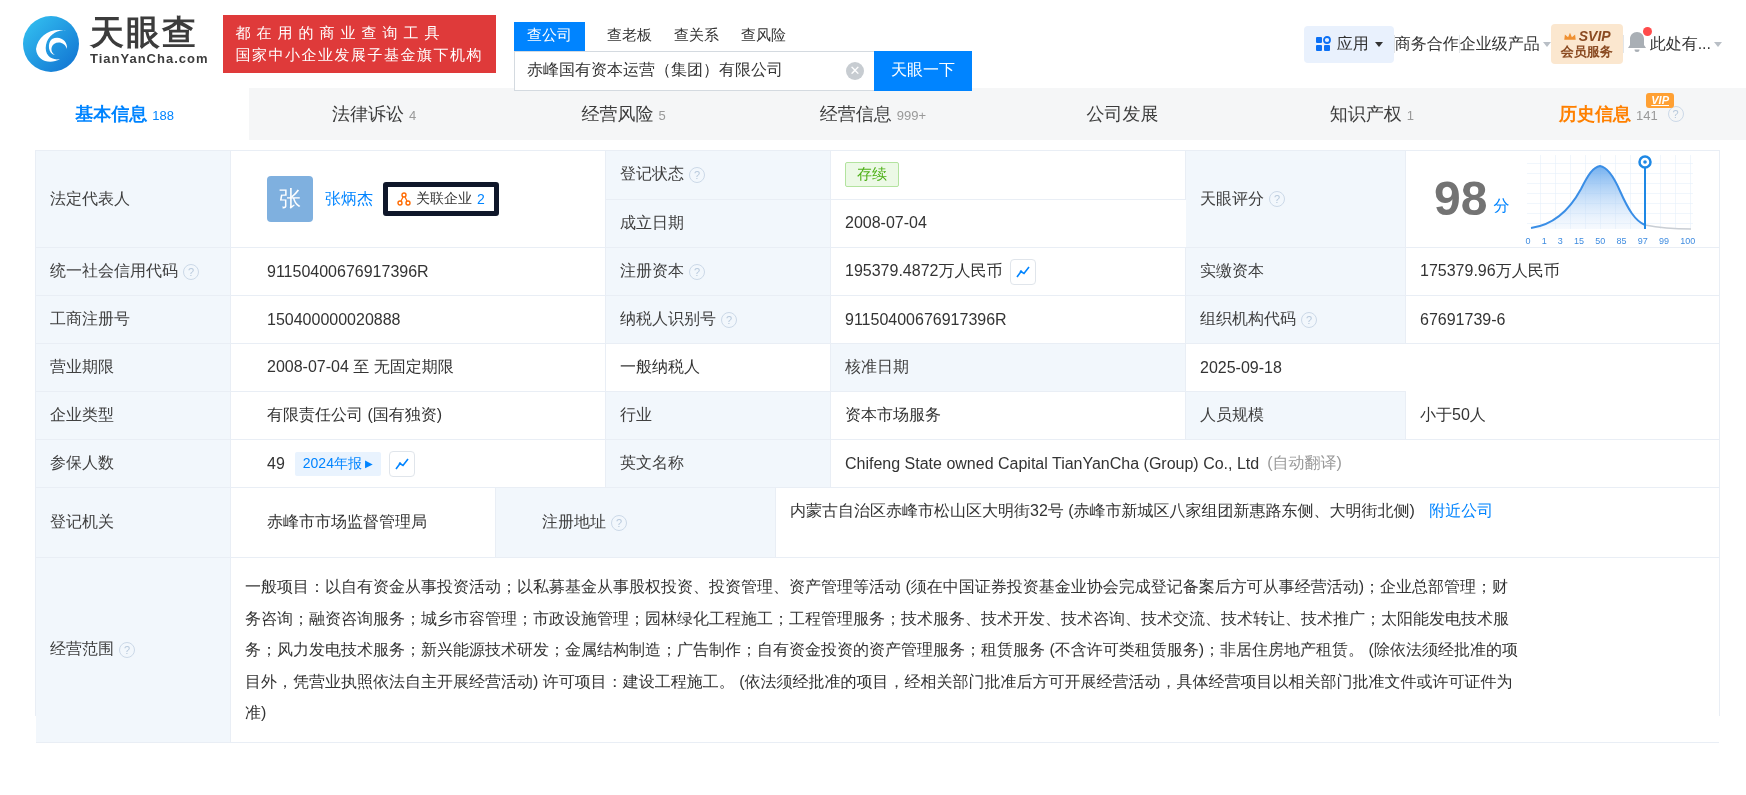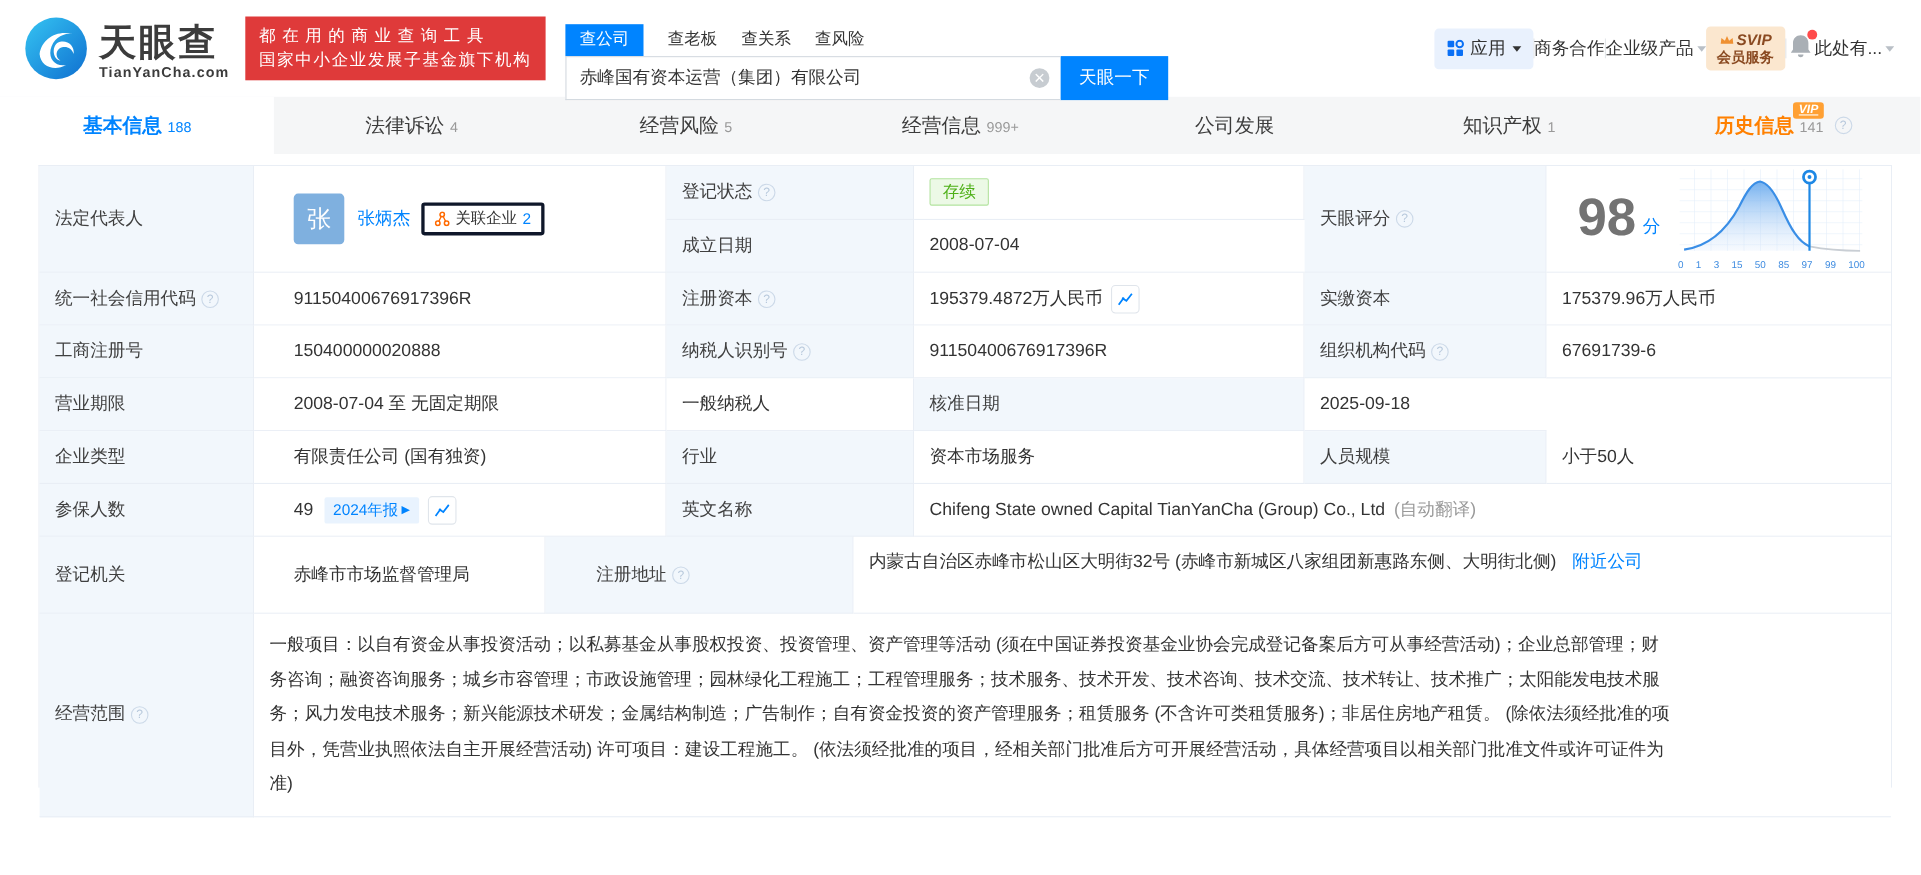--- a/index.html
+++ b/index.html
@@ -1,33 +1,33 @@
 <!DOCTYPE html>
 <html><head>
 <meta charset="utf-8">
 <style>
   * { margin:0; padding:0; box-sizing:border-box; }
   html,body { width:1746px; height:795px; background:#fff; overflow:hidden;
     font-family:"Liberation Sans","DejaVu Sans",sans-serif; color:#333; }
 
   
   .topbar { height:88px; display:flex; align-items:center; padding:0 24px 0 22px; background:#fff; }
-  .logo { display:flex; align-items:flex-end; cursor:pointer; }
+  .logo { display:flex; align-items:flex-start; cursor:pointer; }
   .logo-txt { margin-left:10px; }
   .brand { font-size:34px; font-weight:bold; color:#3c3c3c; letter-spacing:2px; line-height:34px; }
   .brand-sub { font-size:13px; font-weight:bold; color:#3c3c3c; letter-spacing:1px; margin-top:2px; }
   .slogan { margin-left:14px; background:#df3a3a; color:#fff; padding:7px 13px; }
   .slogan-l1 { font-size:15px; letter-spacing:6px; line-height:22px; white-space:nowrap; }
   .slogan-l2 { font-size:15px; letter-spacing:1.5px; line-height:22px; white-space:nowrap; }
   .search-wrap { margin-left:18px; width:548px; }
   .search-tabs { display:flex; align-items:flex-end; gap:22px; margin-bottom:0; }
   .stab { font-size:15px; color:#333; padding:4px 0 6px; cursor:pointer;margin-top:24px; }
   .stab.active { background:#0084ff; color:#fff; padding:4px 13px 6px; }
   .search-row { display:flex; }
-  .search-input-box { position:relative; width:450px; }
+  .search-input-box { position:relative; width:360px; }
   .search-input-box input { width:100%; height:40px; border:1px solid #d4dae0; border-right:none;
       padding:0 36px 0 12px; font-size:16px; color:#333; outline:none;
       font-family:"Liberation Sans","DejaVu Sans",sans-serif; }
   .clear { position:absolute; right:10px; top:11px; width:18px; height:18px; border-radius:50%;
       background:#c7ccd1; color:#fff; font-size:13px; line-height:18px; text-align:center; cursor:pointer; }
   .search-btn { width:98px; height:40px; background:#0084ff; color:#fff; border:none; font-size:16px;
       cursor:pointer; font-family:"Liberation Sans","DejaVu Sans",sans-serif; }
   .top-nav { margin-left:auto; display:flex; align-items:center; font-size:16px; color:#333; }
   .apps { display:flex; align-items:center; gap:6px; background:#e9f1fd; padding:8px 11px; border-radius:4px; cursor:pointer; }
   .caret-dk { width:0; height:0; border:4px solid transparent; border-top:5px solid #333; margin-top:5px; }
@@ -44,21 +44,21 @@
 
   
   .tabbar { height:52px; background:#f5f6f7; display:grid; grid-template-columns:repeat(7,1fr); }
   .tab { display:flex; align-items:center; justify-content:center; gap:5px; font-size:18px; color:#3c3c3c;
       cursor:pointer; position:relative; }
   .tab .tcount { font-size:13px; color:#999; margin-top:2px; }
   .tab.active { background:#fff; }
   .tab.active .tlabel { color:#0084ff; font-weight:bold; }
   .tab.active .tcount { color:#0084ff; }
   .tab.history .tlabel { color:#ff8000; font-weight:bold; }
-  .vip-tag { position:absolute; top:5px; right:88px; background:#ffa033; color:#fff; font-size:11px; font-weight:bold;
+  .vip-tag { position:absolute; top:5px; right:72px; background:#ffa033; color:#fff; font-size:11px; font-weight:bold;
       font-style:italic; padding:1px 5px; border-radius:3px; line-height:13px;text-decoration:underline; }
   .q { display:inline-block; width:16px; height:16px; border:1px solid #ccd9e8; border-radius:50%;
       color:#b8c9dc; font-size:11px; line-height:15px; text-align:center; margin-left:5px; cursor:pointer; flex:none; }
 
   
   .info-table { margin:10px 26px 0 35px; border:1px solid #e9eef5; border-bottom:none; }
   .row { display:grid; grid-template-columns:195px 375px 225px 355px 220px 1fr; }
   .r1 { height:97px; }
   .r-std { height:48px; }
   .r7 { height:70px; grid-template-columns:195px 265px 280px 1fr; }
@@ -66,21 +66,21 @@
   .cell { display:flex; align-items:center; border-right:1px solid #e9eef5; border-bottom:1px solid #e9eef5;
       font-size:16px; padding:0 10px 0 14px; }
   .cell:last-child { border-right:none; }
   .lbl { background:#f2f7fc; color:#404040; }
   .val { background:#fff; color:#333; }
   .pl-lg { padding-left:36px; }
   .midgrid { grid-column:3 / 5; display:grid; grid-template-columns:225px 1fr; grid-auto-rows:1fr; }
   .avatar { width:46px; height:46px; border-radius:4px; background:#7fb0df; color:#fff; font-size:22px;
       display:flex; align-items:center; justify-content:center; flex:none; }
   a.blue, .blue { color:#0084ff; text-decoration:none; cursor:pointer; }
-  .rel-badge { display:flex; align-items:center; gap:5px; border:3px solid #0f172a; border-radius:3px;
+  .rel-badge { display:flex; align-items:center; gap:5px; border:5px solid #0f172a; border-radius:3px;
       padding:3px 9px; font-size:14px; margin-left:10px; cursor:pointer; background:#fff; }
   .name-link { margin-left:12px; font-size:16px; }
   .status-badge { display:inline-block; background:#ecf9e6; border:1px solid #b3e39f; color:#4eb018;
       font-size:15px; padding:2px 11px; border-radius:2px; }
   .score-cell { gap:12px; padding-left:28px; }
   .score-num { color:#737373; font-size:48px; font-weight:bold; line-height:46px;text-align:right; }
   .score-unit { color:#0084ff; font-size:16px; margin:14px 4px 0 -6px; }
   .score-chart { width:170px; }
   .ticks { display:flex; justify-content:space-between; font-size:9px; color:#3f8ce0; margin-top:1px; }
   .report-badge { display:inline-flex; align-items:center; background:#e9f3fe; color:#0084ff; font-size:14px;

